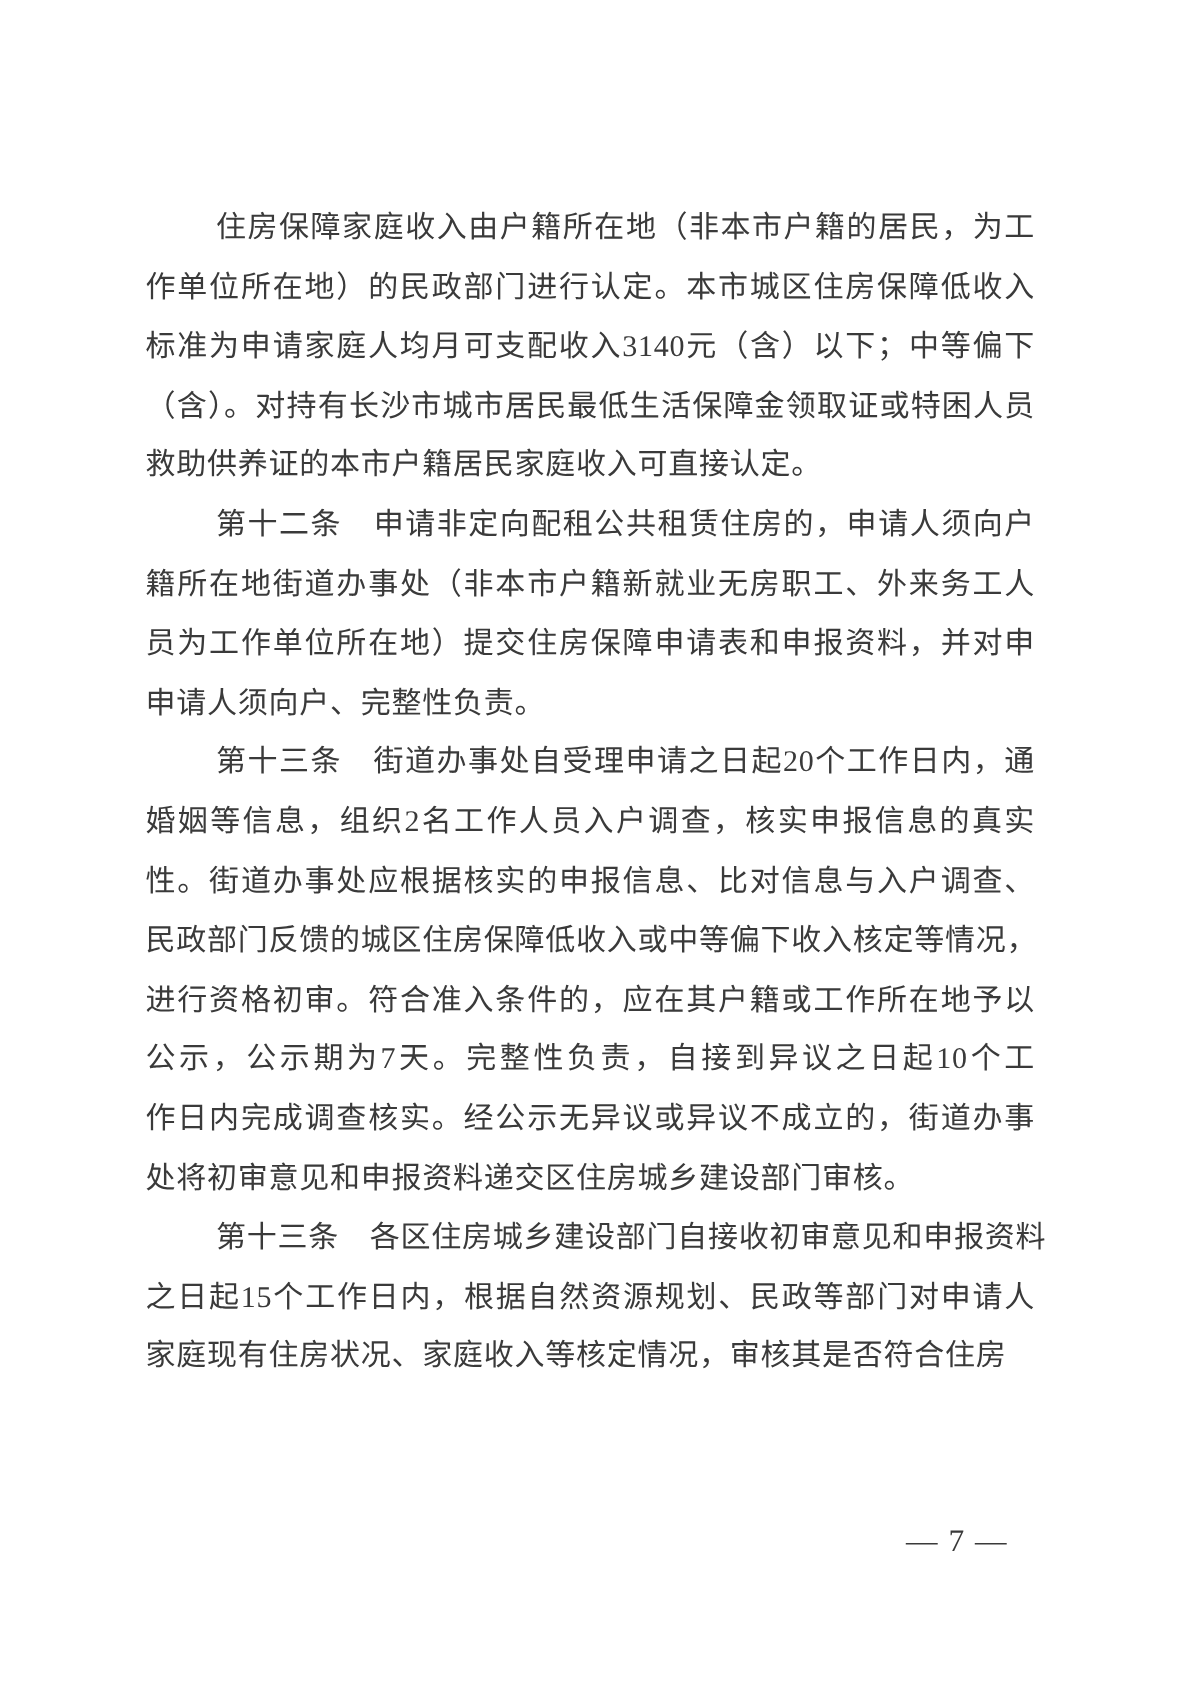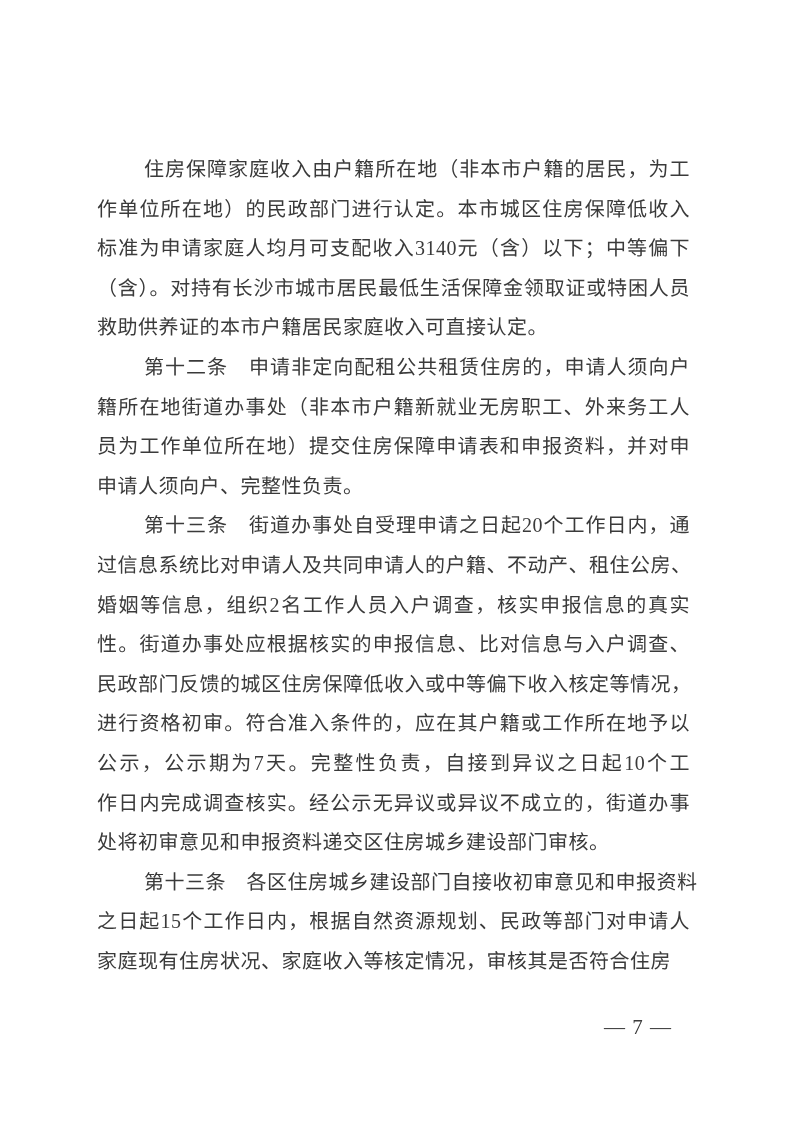--- a/index.html
+++ b/index.html
@@ -14,21 +14,20 @@
     background: #ffffff;
     overflow: hidden;
     font-family: "Liberation Serif", "DejaVu Serif", serif;
     color: #3a3a3a;
   }
   .body-text {
     position: absolute;
     left: 97px;
     top: 133px;
     width: 593px;
-    margin-top: 17px;
   }
   .para {
     margin: 0;
     padding: 0;
   }
   .line {
     font-size: 20px;
     line-height: 39.6px;
     height: 39.6px;
     letter-spacing: 0.5px;
@@ -67,21 +66,20 @@
         <div class="line last-line">救助供养证的本市户籍居民家庭收入可直接认定。</div>
       </div>
       <div class="para">
         <div class="line first-line">第十二条　申请非定向配租公共租赁住房的，申请人须向户</div>
         <div class="line">籍所在地街道办事处（非本市户籍新就业无房职工、外来务工人</div>
         <div class="line">员为工作单位所在地）提交住房保障申请表和申报资料，并对申</div>
         <div class="line last-line">申请人须向户、完整性负责。</div>
       </div>
       <div class="para">
         <div class="line first-line">第十三条　街道办事处自受理申请之日起20个工作日内，通</div>
-        <div class="line">过信息系统比对申请人及共同申请人的户籍、不动产、租住公房、</div>
         <div class="line">婚姻等信息，组织2名工作人员入户调查，核实申报信息的真实</div>
         <div class="line">性。街道办事处应根据核实的申报信息、比对信息与入户调查、</div>
         <div class="line">民政部门反馈的城区住房保障低收入或中等偏下收入核定等情况，</div>
         <div class="line">进行资格初审。符合准入条件的，应在其户籍或工作所在地予以</div>
         <div class="line">公示，公示期为7天。完整性负责，自接到异议之日起10个工</div>
         <div class="line">作日内完成调查核实。经公示无异议或异议不成立的，街道办事</div>
         <div class="line last-line">处将初审意见和申报资料递交区住房城乡建设部门审核。</div>
       </div>
       <div class="para">
         <div class="line first-line">第十三条　各区住房城乡建设部门自接收初审意见和申报资料</div>

